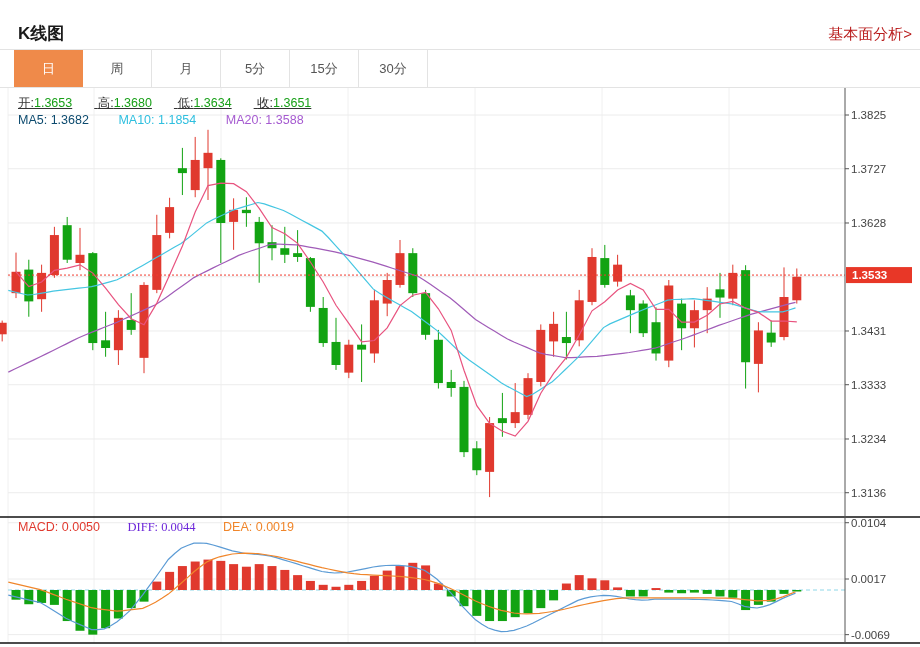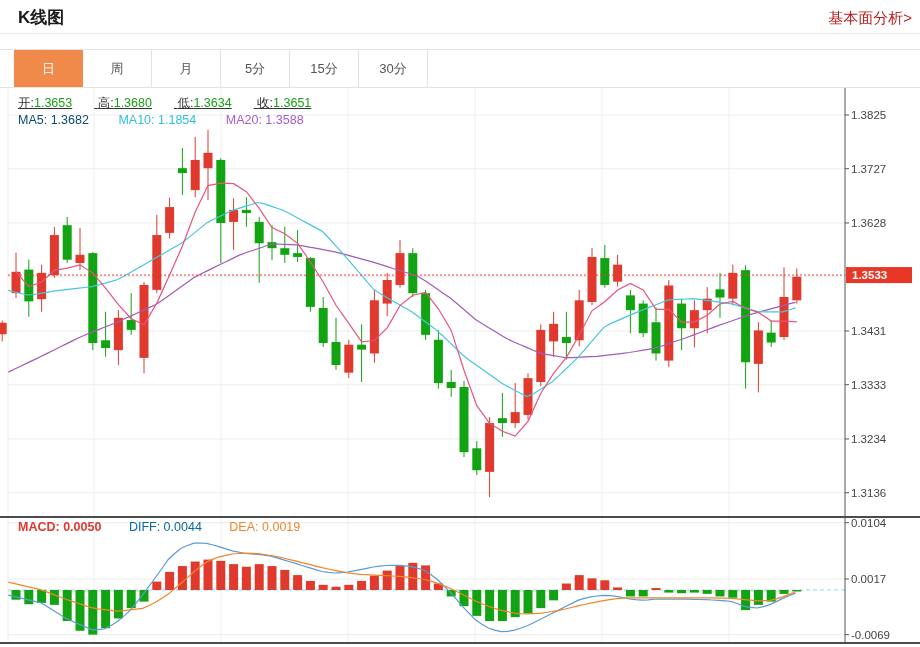--- a/index.html
+++ b/index.html
@@ -1,19 +1,19 @@
 <!DOCTYPE html>
 <html><head>
 <meta charset="utf-8">
 <style>
   html,body{margin:0;padding:0;background:#fff;}
   body{width:920px;height:647px;position:relative;overflow:hidden;
        font-family:"Liberation Sans",sans-serif;}
   
-  .header{position:absolute;top:0;left:0;width:920px;height:33px;
+  .header{position:absolute;top:16px;left:0;width:920px;height:33px;
           border-bottom:1px solid #e8e8e8;background:#fff;z-index:3;}
   .page-title{position:absolute;left:18px;top:6px;font-size:17px;font-weight:bold;color:#1a1a1a;}
   .fund-link{position:absolute;right:8px;top:9px;font-size:15px;color:#b91c1c;cursor:pointer;text-decoration:none;}
   
   .tabbar{position:absolute;top:49px;left:0;width:920px;height:37px;background:#fff;
           border-top:1px solid #e3e3e3;border-bottom:1px solid #e3e3e3;z-index:3;box-sizing:content-box;}
   .tabs-wrap{position:absolute;left:14px;top:0;height:37px;display:flex;}
   .tab{width:69px;height:37px;line-height:37px;text-align:center;font-size:13px;color:#555;
        border-right:1px solid #e3e3e3;cursor:pointer;background:#fff;box-sizing:border-box;}
   .tab:first-child{border-left:1px solid #e3e3e3;}
@@ -21,21 +21,21 @@
   
   .row{position:absolute;z-index:2;font-size:12.5px;white-space:nowrap;}
   .ohlc-row{left:18px;top:95px;color:#333;text-decoration:underline;}
   .ohlc-row .v{color:#18a018;}
   .ohlc-row .grp{margin-right:22px;}
   .ma-row{left:18px;top:113px;}
   .ma-row .grp{margin-right:26px;}
   .ma5{color:#0c4a6e;} .ma10{color:#2ebfdf;} .ma20{color:#a55ad0;}
   .macd-row{left:18px;top:520px;}
   .macd-row .grp{margin-right:24px;}
-  .c-macd{color:#e0392e;font-weight:bold;} .c-diff{color:#0369a1;} .c-dea{color:#f0862b;}
+  .c-macd{color:#e0392e;} .c-diff{color:#6d28d9;font-family:Liberation Serif, serif;} .c-dea{color:#f0862b;}
   svg#chart{position:absolute;left:0;top:0;z-index:1;}
 </style>
 </head>
 <body>
 
 <div class="header">
   <div class="page-title">K线图</div>
   <a class="fund-link">基本面分析&gt;</a>
 </div>
 

